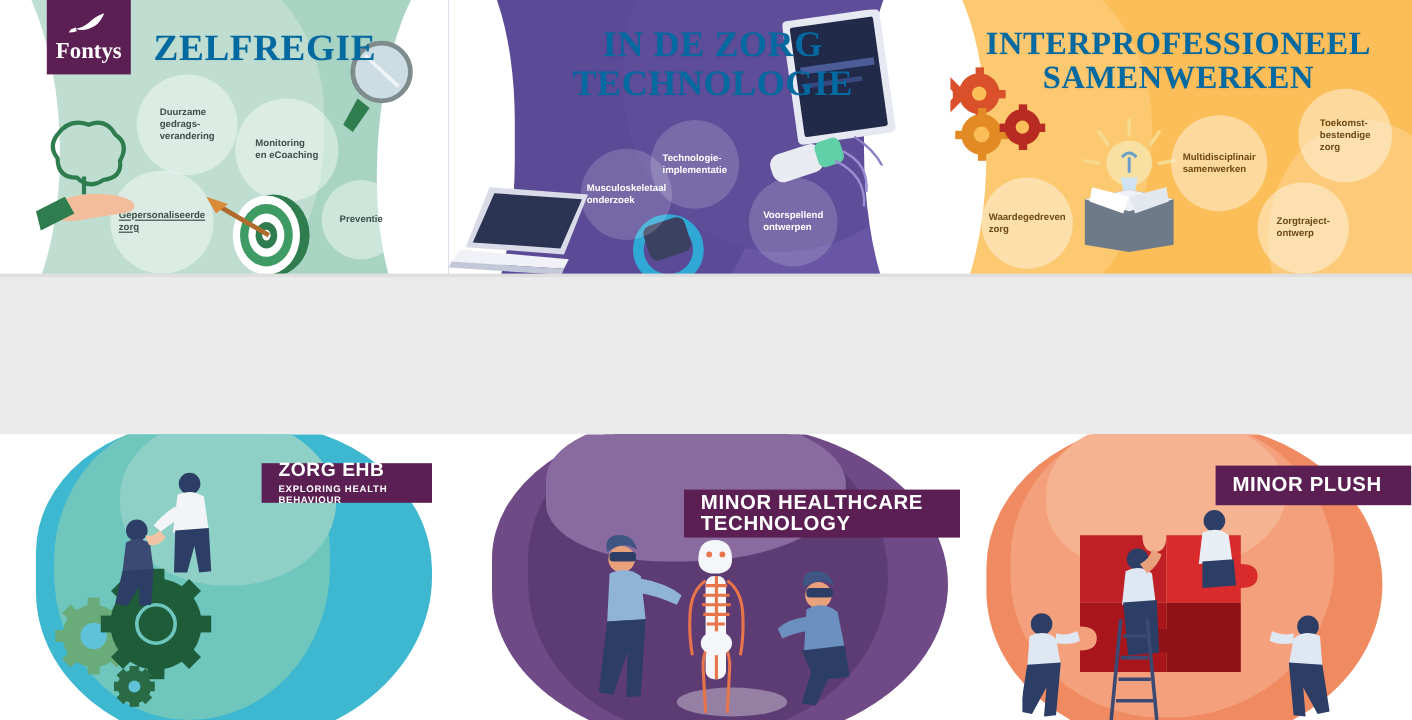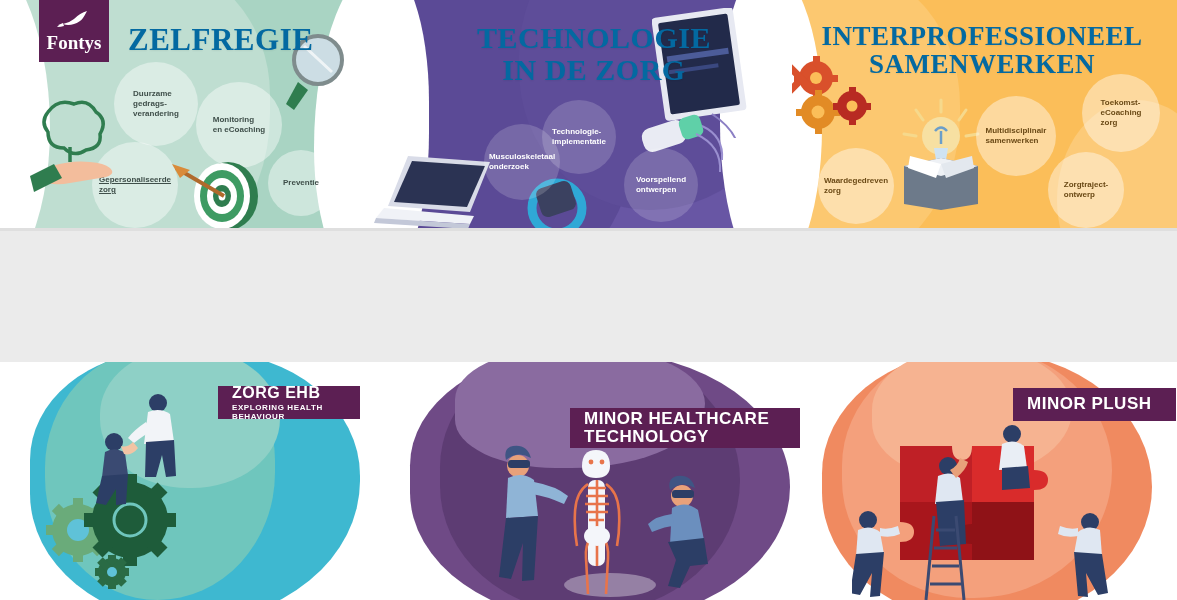--- a/index.html
+++ b/index.html
@@ -249,22 +249,22 @@
       <div class="bubble bubble-purple" style="left:168px; top:100px; width:74px; height:74px;">
         <span style="white-space:pre-line">Technologie-
 implementatie</span>
       </div>
       <div class="bubble bubble-purple" style="left:250px; top:148px; width:74px; height:74px;">
         <span style="white-space:pre-line">Voorspellend
 ontwerpen</span>
       </div>
 
       <div class="panel-title title-purple">
+        <div>IN DE ZORG</div>
         <div>TECHNOLOGIE</div>
-        <div>IN DE ZORG</div>
       </div>
     </div>
 
     <div class="panel panel-orange">
       <div class="panel-bg">
         <div class="orange-base"></div>
         <div class="orange-light"></div>
         <div class="orange-white-l"></div>
         <div class="orange-light2"></div>
       </div>
@@ -312,21 +312,21 @@
       <div class="bubble bubble-orange" style="left:48px; top:148px; width:76px; height:76px;">
         <span style="white-space:pre-line">Waardegedreven
 zorg</span>
       </div>
       <div class="bubble bubble-orange" style="left:206px; top:96px; width:80px; height:80px;">
         <span style="white-space:pre-line">Multidisciplinair
 samenwerken</span>
       </div>
       <div class="bubble bubble-orange" style="left:312px; top:74px; width:78px; height:78px;">
         <span style="white-space:pre-line">Toekomst-
-eCoaching
+bestendige
 zorg</span>
       </div>
       <div class="bubble bubble-orange" style="left:278px; top:152px; width:76px; height:76px;">
         <span style="white-space:pre-line">Zorgtraject-
 ontwerp</span>
       </div>
 
       <div class="panel-title title-orange">
         <div>INTERPROFESSIONEEL</div>
         <div>SAMENWERKEN</div>

